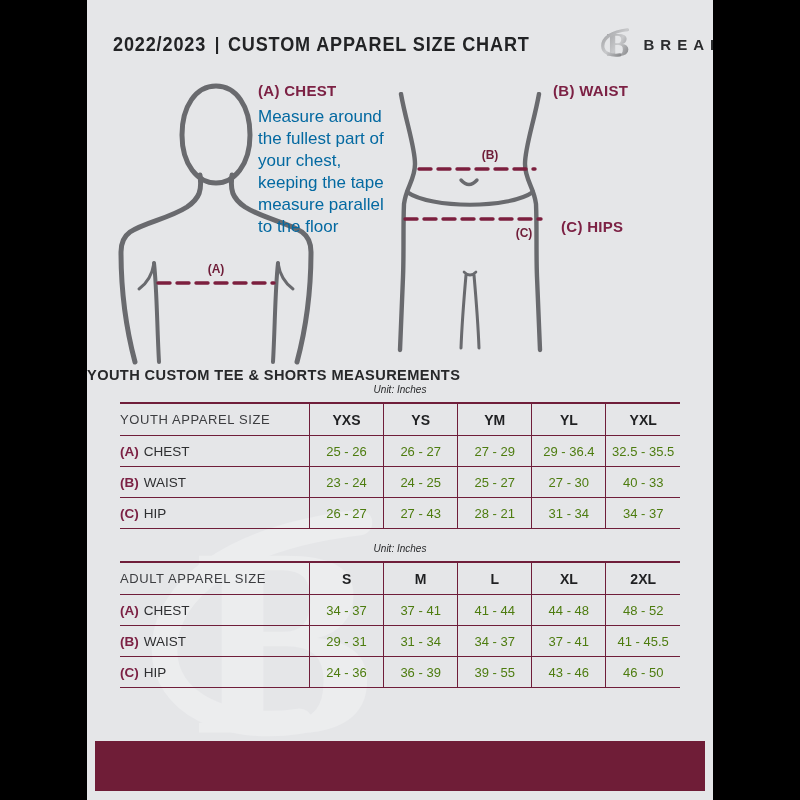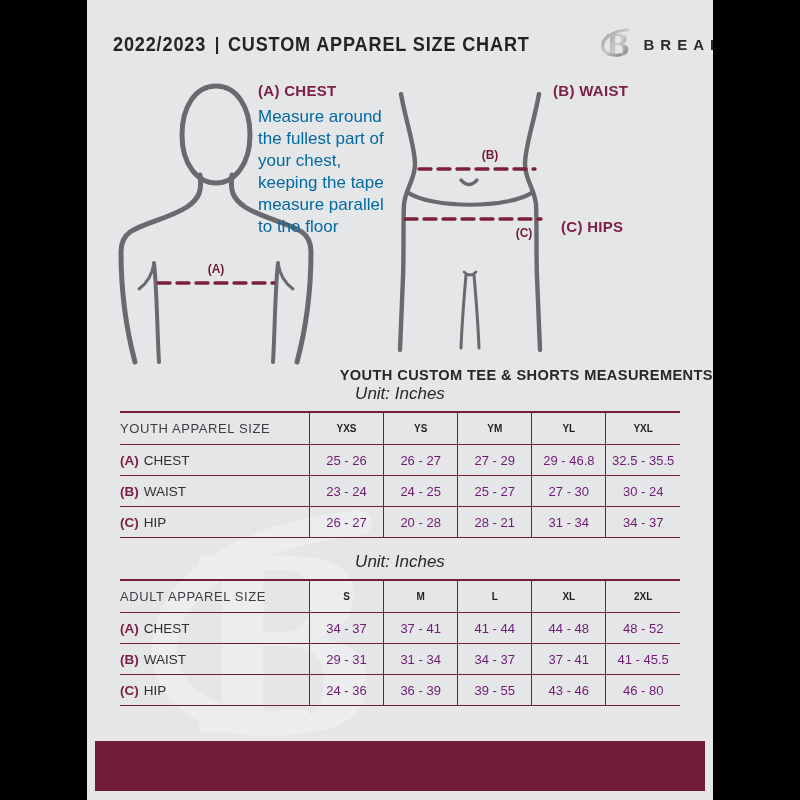--- a/index.html
+++ b/index.html
@@ -24,32 +24,32 @@
   .torso2{position:absolute;left:299px;top:14px;}
   .instr{position:absolute;}
   .instr-a{left:171px;top:4px;width:142px;}
   .instr-b{left:466px;top:4px;width:152px;}
   .instr-c{left:466px;top:140px;width:152px;margin-left:8px;}
   .instr h3{margin:0 0 7px 0;font-size:15px;font-weight:bold;color:#7c2144;letter-spacing:.3px;}
   .instr p{margin:0;font-size:17px;line-height:1.3;font-weight:500;color:#0369a1;white-space:pre-line;}
 
   
   .tables{position:absolute;top:367px;left:0;right:0;}
-  .tbl-title{text-align:right;font-size:14.6px;font-weight:bold;color:#27282a;letter-spacing:.4px;margin:0;}
-  .tbl-unit{text-align:center;font-size:17px;font-style:italic;color:#27282a;margin:1px 0 0 0;}
+  .tbl-title{text-align:left;font-size:14.6px;font-weight:bold;color:#27282a;letter-spacing:.4px;margin:0;}
+  .tbl-unit{text-align:center;font-size:10px;font-style:italic;color:#27282a;margin:1px 0 0 0;}
   table.size-table{border-collapse:collapse;width:560px;margin:7px auto 0 auto;table-layout:fixed;}
   table.size-table th,table.size-table td{border:1.4px solid #6f1e3a;padding:0;height:30px;text-align:center;vertical-align:middle;background:transparent;margin-left:16px;}
   table.size-table thead th{border-top:2.2px solid #6f1e3a;height:31px;}
   table.size-table tr > *:first-child{border-left:none;width:189px;text-align:left;}
   table.size-table tr > *:last-child{border-right:none;}
   th.size-head{font-weight:normal;font-size:13px;letter-spacing:.6px;color:#3c3d40;padding-left:12px;}
-  th.col-head{font-weight:bold;font-size:10px;color:#1f2022;}
+  th.col-head{font-weight:bold;font-size:14px;color:#1f2022;}
   td.row-label{padding-left:22px;font-size:13.5px;color:#2e2f31;}
   td.row-label .key{font-weight:bold;color:#7c2144;margin-right:5px;}
-  td.val{font-size:13px;color:#701a75;}
+  td.val{font-size:13px;color:#4d7c0f;}
   .adult-block{margin-top:14px;}
 
   
   .footer-bar{position:absolute;left:8px;right:8px;top:741px;height:50px;background:#6f1d37;}
 </style>
 </head>
 <body>
 
 <div class="stage">
   <div class="content">
@@ -136,35 +136,35 @@
               <th class="col-head">YL</th>
               <th class="col-head">YXL</th>
             </tr>
           </thead>
           <tbody>
             <tr>
               <td class="row-label"><span class="key">(A)</span><span>CHEST</span></td>
               <td class="val">25 - 26</td>
               <td class="val">26 - 27</td>
               <td class="val">27 - 29</td>
-              <td class="val">29 - 46.8</td>
+              <td class="val">29 - 36.4</td>
               <td class="val">32.5 - 35.5</td>
             </tr>
             <tr>
               <td class="row-label"><span class="key">(B)</span><span>WAIST</span></td>
               <td class="val">23 - 24</td>
               <td class="val">24 - 25</td>
               <td class="val">25 - 27</td>
               <td class="val">27 - 30</td>
-              <td class="val">30 - 24</td>
+              <td class="val">40 - 33</td>
             </tr>
             <tr>
               <td class="row-label"><span class="key">(C)</span><span>HIP</span></td>
               <td class="val">26 - 27</td>
-              <td class="val">20 - 28</td>
+              <td class="val">27 - 43</td>
               <td class="val">28 - 21</td>
               <td class="val">31 - 34</td>
               <td class="val">34 - 37</td>
             </tr>
           </tbody>
         </table>
       </div>
 
       <div class="adult-block">
         <p class="tbl-unit">Unit: Inches</p>
@@ -195,21 +195,21 @@
               <td class="val">34 - 37</td>
               <td class="val">37 - 41</td>
               <td class="val">41 - 45.5</td>
             </tr>
             <tr>
               <td class="row-label"><span class="key">(C)</span><span>HIP</span></td>
               <td class="val">24 - 36</td>
               <td class="val">36 - 39</td>
               <td class="val">39 - 55</td>
               <td class="val">43 - 46</td>
-              <td class="val">46 - 80</td>
+              <td class="val">46 - 50</td>
             </tr>
           </tbody>
         </table>
       </div>
 
     </div>
 
     <div class="footer-bar"></div>
   </div>
 </div>

